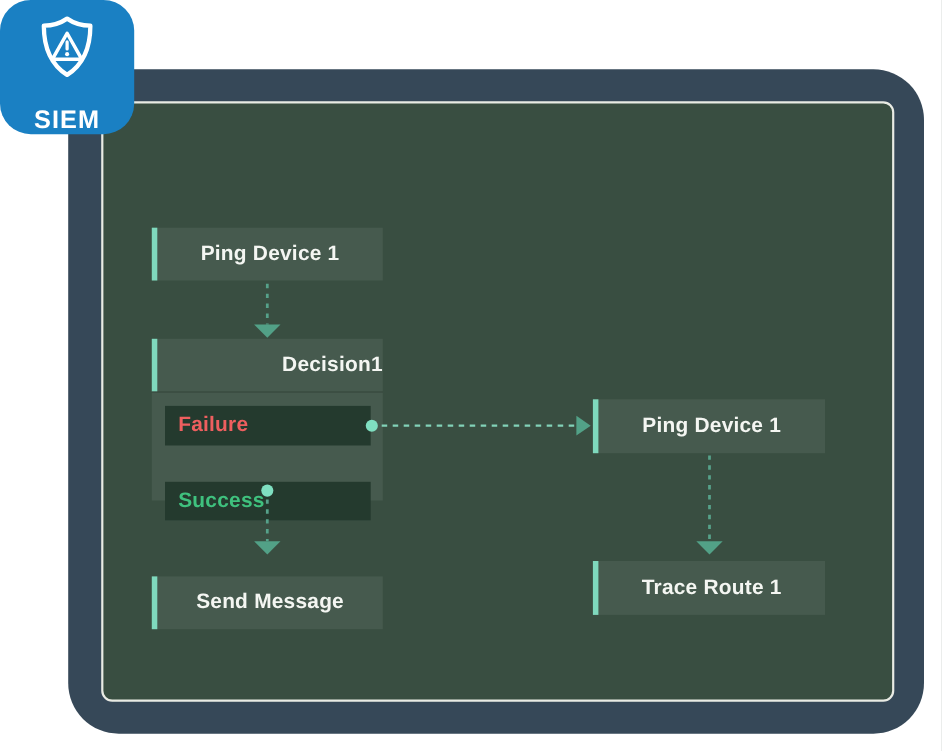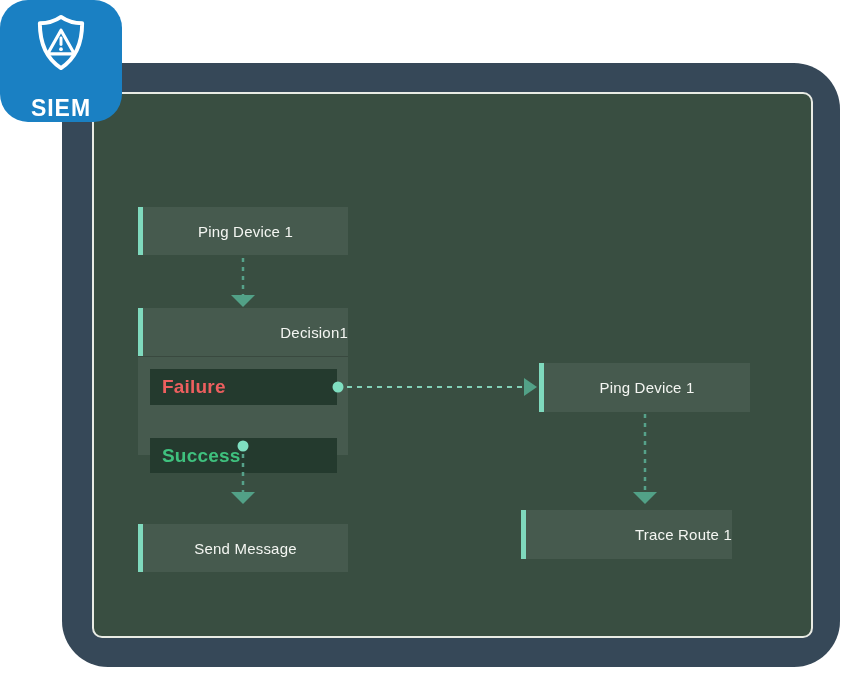--- a/index.html
+++ b/index.html
@@ -38,26 +38,26 @@
   .badge svg{margin-top:13px;display:block;}
   .badge-label{color:#ffffff;font-size:23px;font-weight:700;letter-spacing:1px;margin-top:1px;}
 
   .page-title{position:absolute;left:138px;top:141px;font-size:21px;font-weight:700;
     color:var(--title-text);letter-spacing:0.2px;z-index:2;}
 
   
   .node{position:absolute;height:48px;background:var(--node-fill);
     border-left:5px solid var(--accent-teal);
     display:flex;align-items:center;justify-content:center;
-    color:var(--node-text);font-size:15px;font-weight:400;letter-spacing:0.2px;z-index:2;cursor:pointer;}
+    color:var(--node-text);font-size:19px;font-weight:700;letter-spacing:0.2px;z-index:2;cursor:pointer;}
   .n-ping1{left:138px;top:207px;width:210px;}
   .n-dec-header{left:138px;top:308px;width:210px;justify-content:flex-end;}
   .n-send{left:138px;top:524px;width:210px;}
   .n-ping2{left:539px;top:363px;width:211px;height:49px;}
-  .n-trace{left:521px;top:510px;width:211px;height:49px;justify-content:flex-end;}
+  .n-trace{left:539px;top:510px;width:211px;height:49px;}
 
   .decision-body{position:absolute;left:138px;top:356px;width:210px;height:99px;
     background:var(--node-fill);border-top:1px solid rgba(0,0,0,0.18);
     padding:12px 12px 0 12px;z-index:2;}
   .branch-row{width:187px;height:36px;background:var(--branch-row-fill);
     display:flex;align-items:center;padding-left:12px;
     font-size:19px;font-weight:600;letter-spacing:0.2px;margin-bottom:8px;cursor:pointer;}
   .branch-row.success{height:35px;margin-top:33px;}
   .branch-row.failure span{color:var(--failure-red);}
   .branch-row.success span{color:var(--success-green);}

